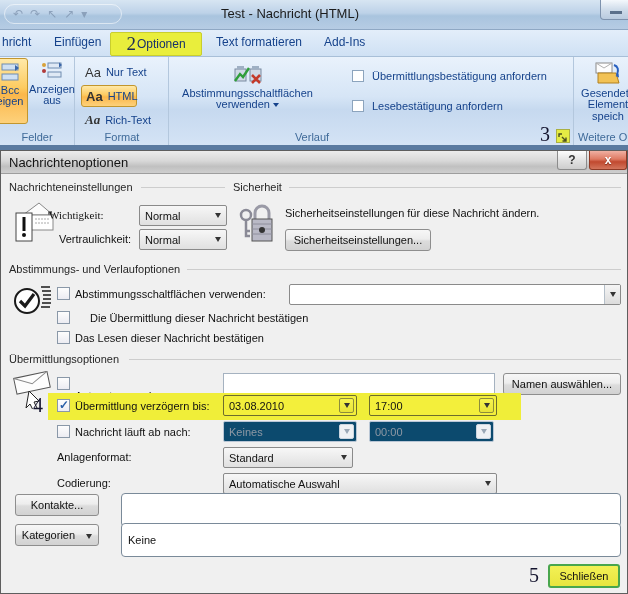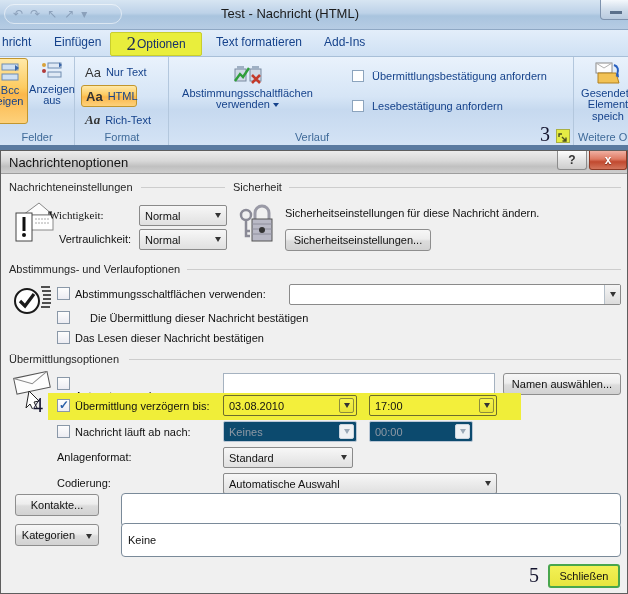--- a/index.html
+++ b/index.html
@@ -328,21 +328,21 @@
     </div>
 
     <div class="dcb" style="left:56px; top:274px;"></div>
     <div class="dlabel" style="left:74px; top:275px;">Nachricht läuft ab nach:</div>
     <div class="combo disabled" style="left:222px; top:270px; width:134px;">
       <span class="txt">Keines</span>
       <span class="az">
           <span class="tri"></span>
         </span>
     </div>
-    <div class="combo disabled" style="left:368px; top:270px; width:104px;align-items:center;">
+    <div class="combo disabled" style="left:368px; top:270px; width:125px;align-items:center;">
       <span class="txt">00:00</span>
       <span class="az">
           <span class="tri"></span>
         </span>
     </div>
 
     <div class="dlabel" style="left:56px; top:300px;">Anlagenformat:</div>
     <div class="combo" style="left:222px; top:296px; width:130px;">
       <span class="txt">Standard</span>
       <span class="az">

